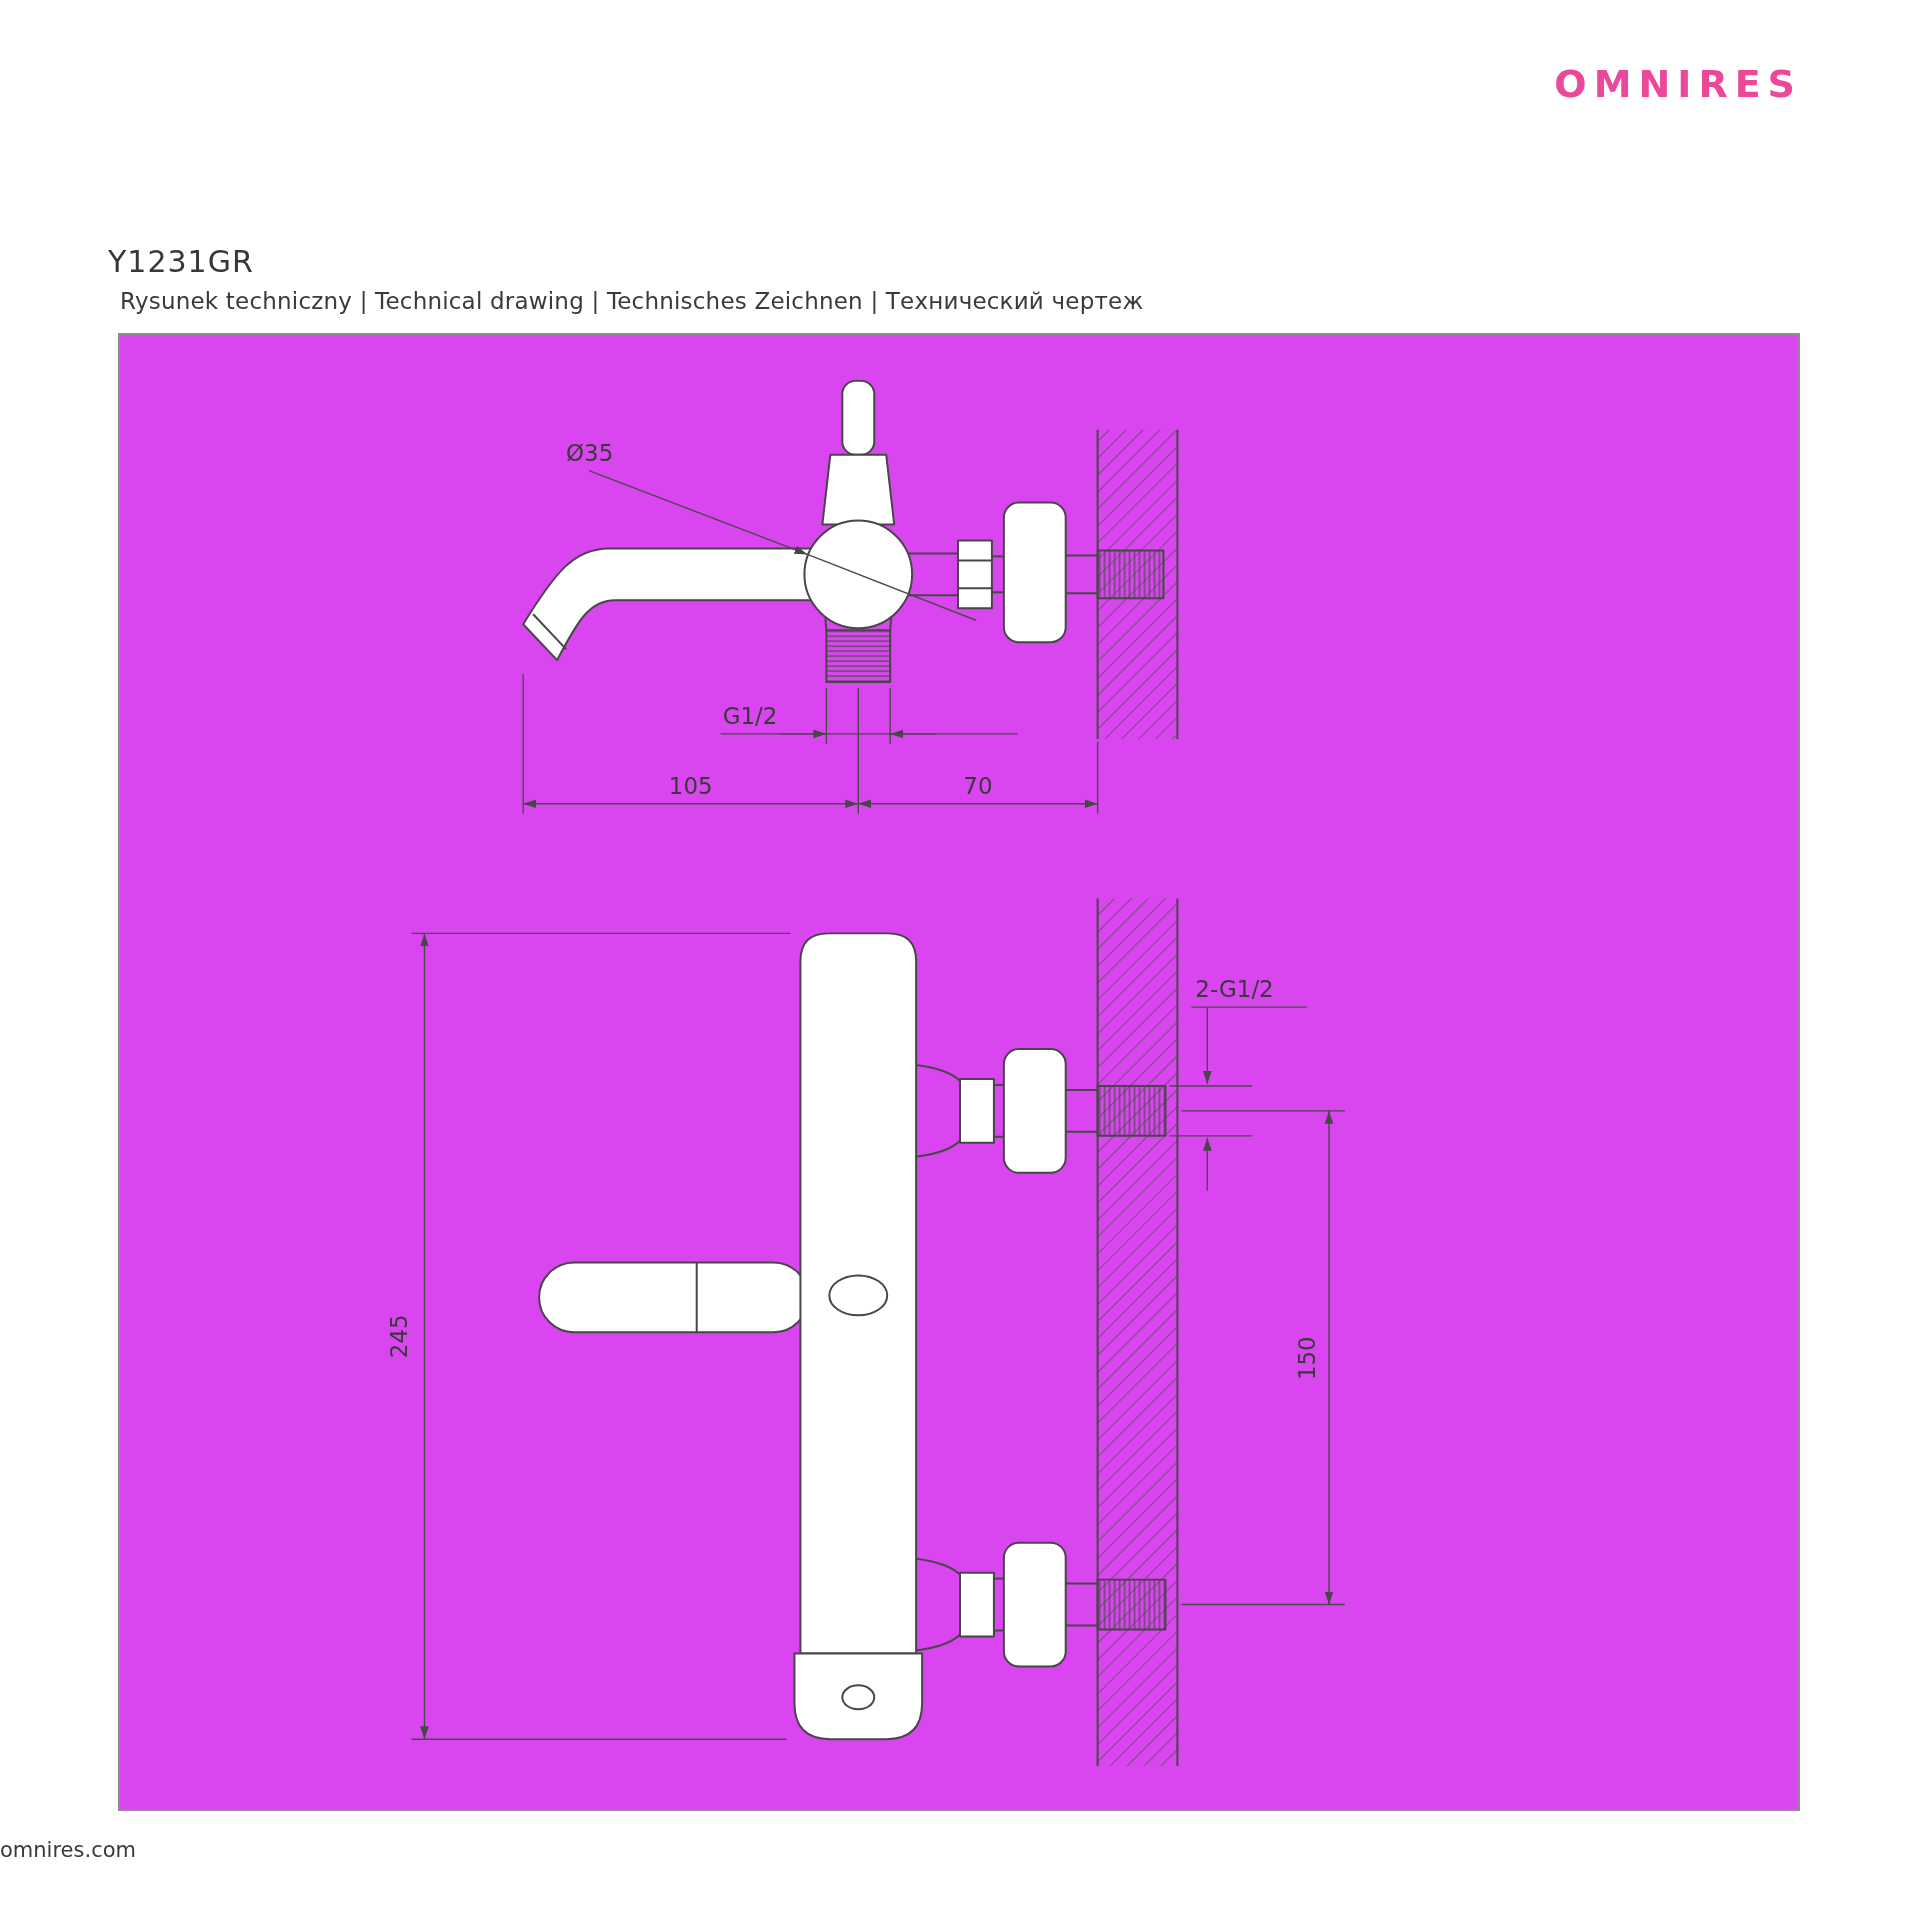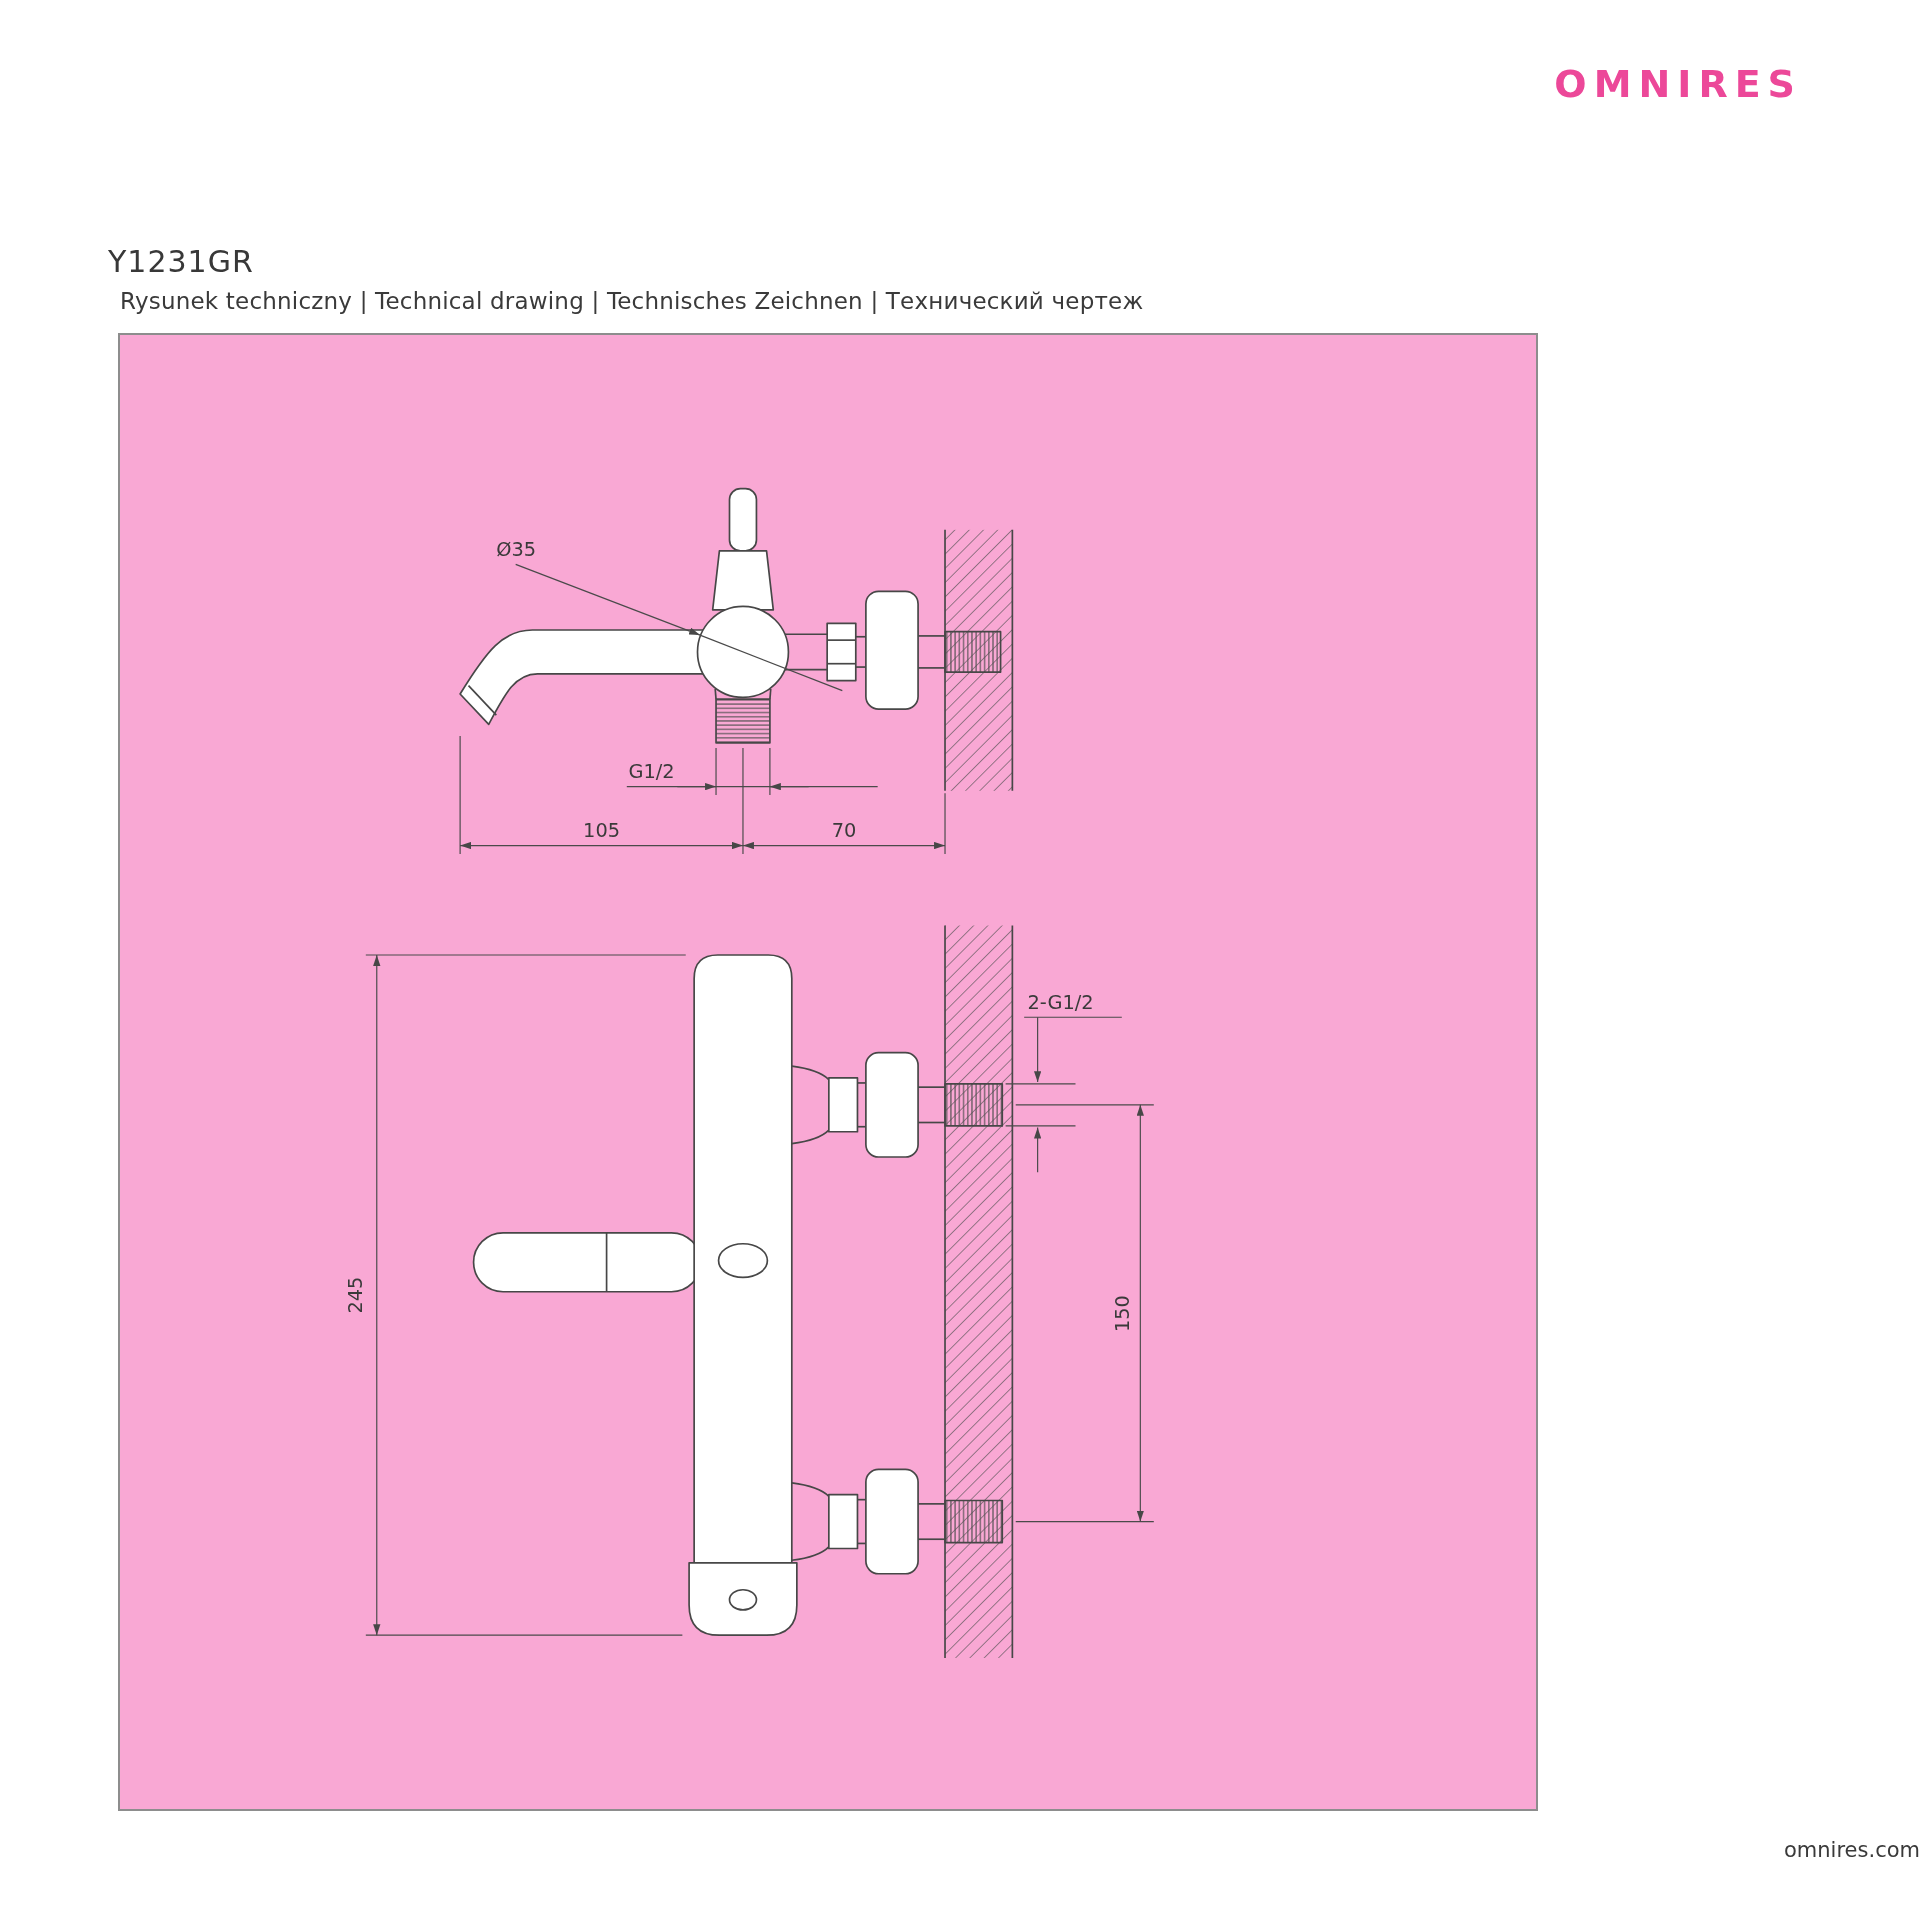--- a/index.html
+++ b/index.html
@@ -1,23 +1,23 @@
 <!DOCTYPE html>
 <html><head>
 <meta charset="utf-8">
 <style>
   *{margin:0;padding:0;box-sizing:border-box}
   html,body{background:#ffffff}
   body{width:1920px;height:1920px;position:relative;font-family:"DejaVu Sans","Liberation Sans",sans-serif;color:#3a3a3a}
   .brand{position:absolute;top:62px;right:118px;font-size:38px;font-weight:700;letter-spacing:7px;color:#ec4899}
   .code{position:absolute;left:108px;top:244px;font-size:30px;font-weight:400;letter-spacing:1px;color:#383838}
   .subtitle{position:absolute;left:120px;top:288px;font-size:23px;letter-spacing:.2px;color:#3a3a3a}
-  .frame{position:absolute;left:118px;top:333px;width:1420px;height:1478px;border:2px solid #8d8d8d;background:#f9a8d4}
+  .frame{position:absolute;left:118px;top:333px;width:1682px;height:1478px;border:2px solid #8d8d8d;background:#d946ef}
   .frame svg{display:block;width:100%;height:100%}
-  .footer{position:absolute;top:1838px;left:0;width:100%;text-align:right;font-size:21px;color:#3a3a3a}
+  .footer{position:absolute;top:1838px;left:0;width:100%;text-align:left;font-size:21px;color:#3a3a3a}
   svg text{font-family:"DejaVu Sans","Liberation Sans",sans-serif;font-size:23px;fill:#3a3a3a}
 </style>
 </head>
 <body>
 
 <div class="brand">OMNIRES</div>
 <h1 class="code">Y1231GR</h1>
 <p class="subtitle">Rysunek techniczny | Technical drawing | Technisches Zeichnen | Технический чертеж</p>
 
 <div class="frame">

